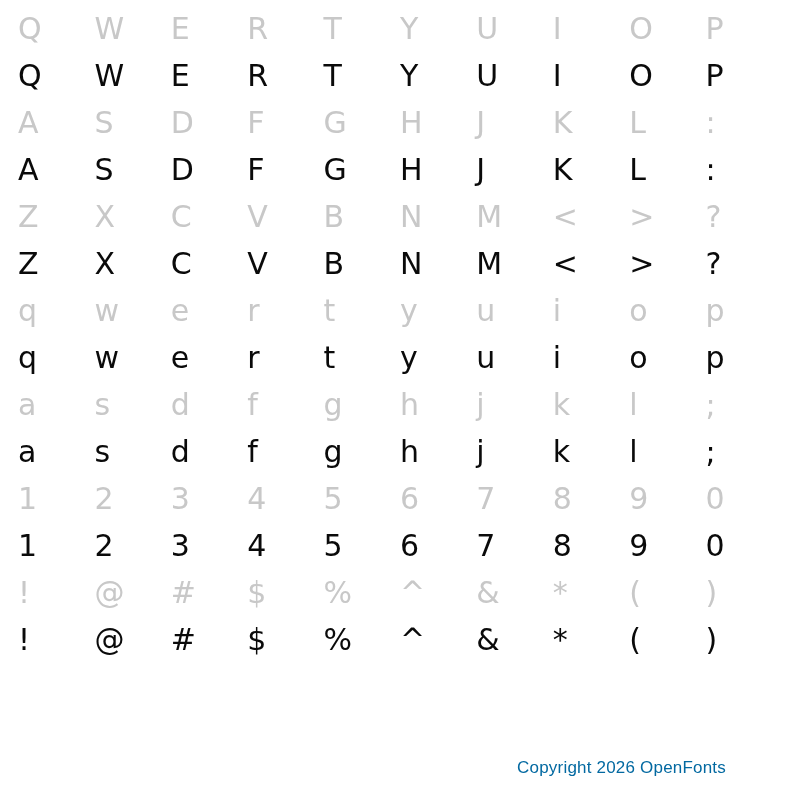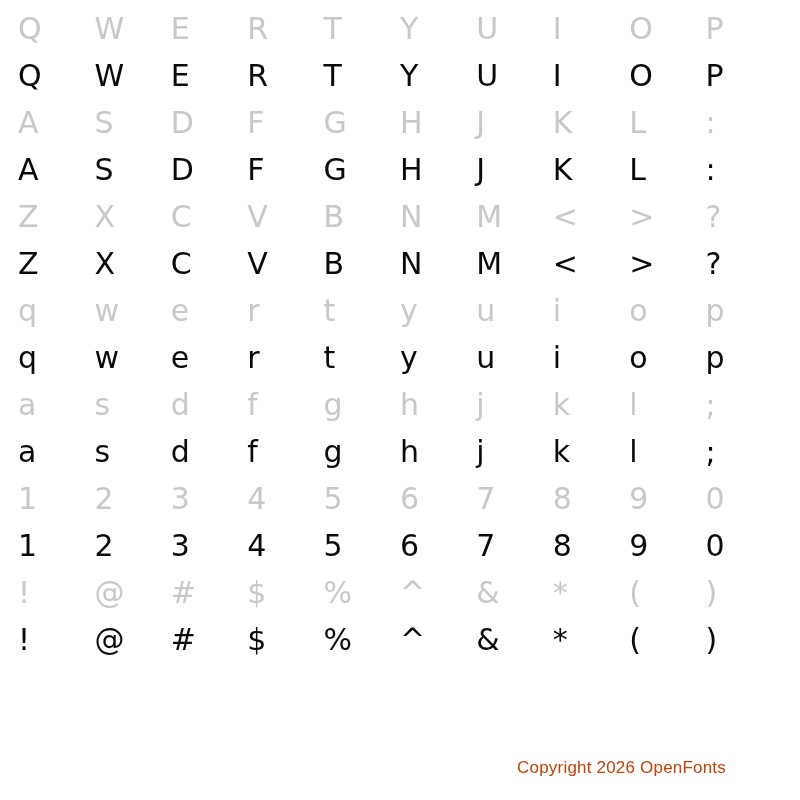--- a/index.html
+++ b/index.html
@@ -53,21 +53,21 @@
   }
   .pair {
     margin-bottom: 0px;
   }
   .footer {
     position: absolute;
     right: 74px;
     bottom: 22px;
     font-family: "Liberation Sans", sans-serif;
     font-size: 17px;
-    color: #c2410c;
+    color: #0369a1;
     letter-spacing: 0.2px;
   }
 </style>
 </head>
 <body>
 
 <div id="specimen">
   <div class="grid">
       <div class="row row-ghost">
         <div class="cell">Q</div>

